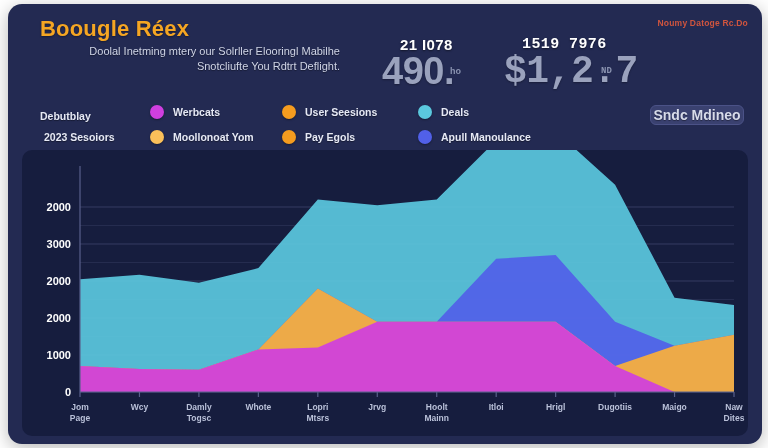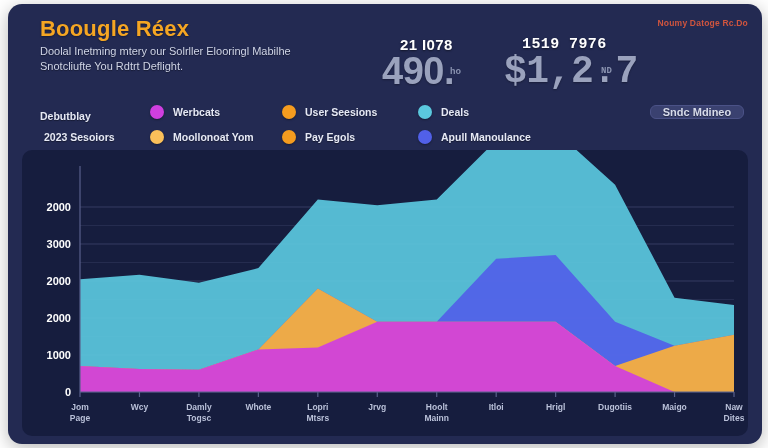--- a/index.html
+++ b/index.html
@@ -18,21 +18,21 @@
   .card {
     position: absolute;
     left: 8px; top: 4px;
     width: 754px; height: 440px;
     background: #232a52;
     border-radius: 14px;
     box-shadow: 0 4px 18px rgba(0,0,0,0.28);
     overflow: hidden;
   }
   
-  .header { position: absolute; left: 0; top: 0; width: 754px; height: 92px; }
+  .header { position: absolute; left: 0; top: 0; width: 754px; height: 92px; text-align: right; }
   .brand-title {
     position: absolute; left: 32px; top: 12px;
     font-size: 22px; font-weight: bold;
     color: #f5a623;
     letter-spacing: 0.2px;
     text-shadow: 0 1px 2px rgba(0,0,0,0.35);
   }
   .brand-sub {
     position: absolute; left: 32px; top: 40px;
     width: 300px;
@@ -110,26 +110,26 @@
   }
   .legend-label {
     font-size: 10.5px; font-weight: bold;
     color: #e6e9f5;
     white-space: nowrap;
     text-shadow: 0 1px 1px rgba(0,0,0,0.4);
   }
   
   .action-btn {
     position: absolute; right: 18px; top: 101px;
-    width: 94px; height: 14px;
+    width: 94px; height: 20px;
     background: #3a4170;
     border: 1px solid #4b5287;
     border-radius: 6px;
     display: flex; align-items: center; justify-content: center;
-    font-size: 11px; font-weight: bold;
+    font-size: 14px; font-weight: bold;
     color: #d7dbea;
     cursor: pointer;
     text-shadow: 0 1px 1px rgba(0,0,0,0.4);
   }
   
   .chart-panel {
     position: absolute;
     left: 14px; top: 146px;
     width: 726px; height: 286px;
     background: #161d3e;

